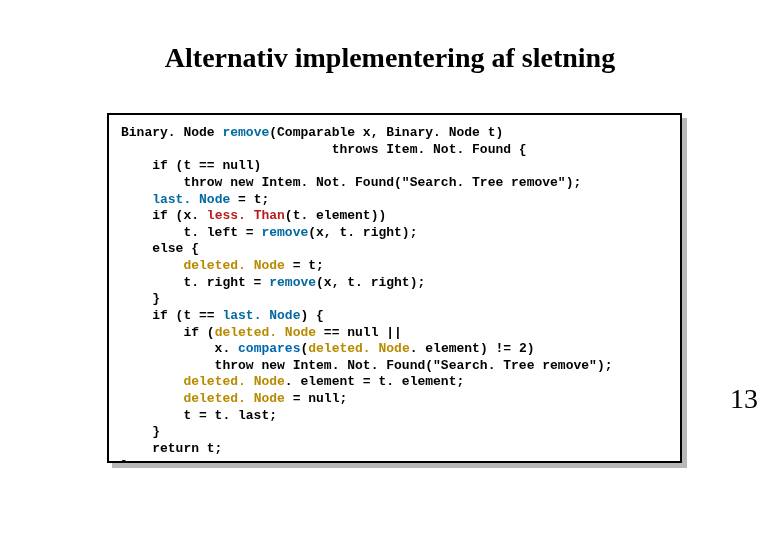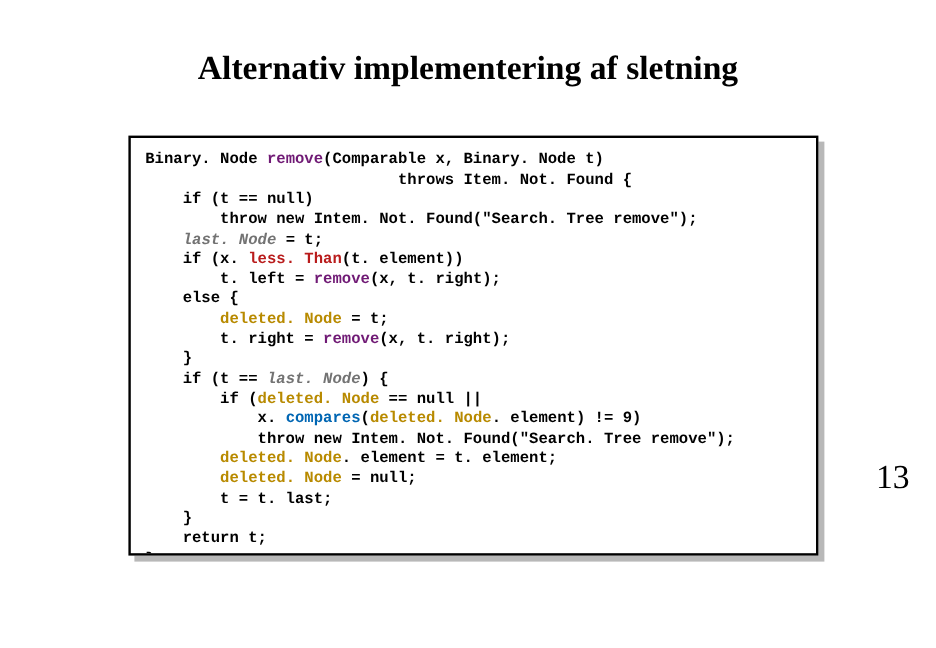--- a/index.html
+++ b/index.html
@@ -45,23 +45,23 @@
     border: 2px solid #000;
     box-sizing: border-box;
     padding: 10px 12px 10px 12px;
     font-family: "Courier New", Courier, monospace;
     font-size: 13px;
     font-weight: bold;
     line-height: 1.28;
     white-space: pre;
     overflow: hidden;
   }
-  .kw-remove { color: #701a75; }
+  .kw-remove { color: #0369a1; }
   .kw-lessThan { color: #b91c1c; }
-  .kw-lastNode { color: #737373; font-style: italic; }
+  .kw-lastNode { color: #0369a1; }
   .kw-deletedNode { color: #b88a00; }
   .kw-compares  { color: #0066b3; text-align: center; }
   .page-num {
     position: absolute;
     right: 22px;
     bottom: 16px;
     font-size: 28px;
   }
 </style>
 </head>
@@ -79,21 +79,21 @@
 <span>        throw new Intem. Not. Found("Search. Tree remove");</span>
 <span>    </span><span class="kw-lastNode">last. Node</span><span> = t;</span>
 <span>    if (x. </span><span class="kw-lessThan">less. Than</span><span>(t. element))</span>
 <span>        t. left = </span><span class="kw-remove">remove</span><span>(x, t. right);</span>
 <span>    else {</span>
 <span>        </span><span class="kw-deletedNode">deleted. Node</span><span> = t;</span>
 <span>        t. right = </span><span class="kw-remove">remove</span><span>(x, t. right);</span>
 <span>    }</span>
 <span>    if (t == </span><span class="kw-lastNode">last. Node</span><span>) {</span>
 <span>        if (</span><span class="kw-deletedNode">deleted. Node</span><span> == null ||</span>
-<span>            x. </span><span class="kw-compares">compares</span><span>(</span><span class="kw-deletedNode">deleted. Node</span><span>. element) != 9)</span>
+<span>            x. </span><span class="kw-compares">compares</span><span>(</span><span class="kw-deletedNode">deleted. Node</span><span>. element) != 2)</span>
 <span>            throw new Intem. Not. Found("Search. Tree remove");</span>
 <span>        </span><span class="kw-deletedNode">deleted. Node</span><span>. element = t. element;</span>
 <span>        </span><span class="kw-deletedNode">deleted. Node</span><span> = null;</span>
 <span>        t = t. last;</span>
 <span>    }</span>
 <span>    return t;</span>
 <span>}</span></div>
 
   <div class="page-num">13</div>
 

